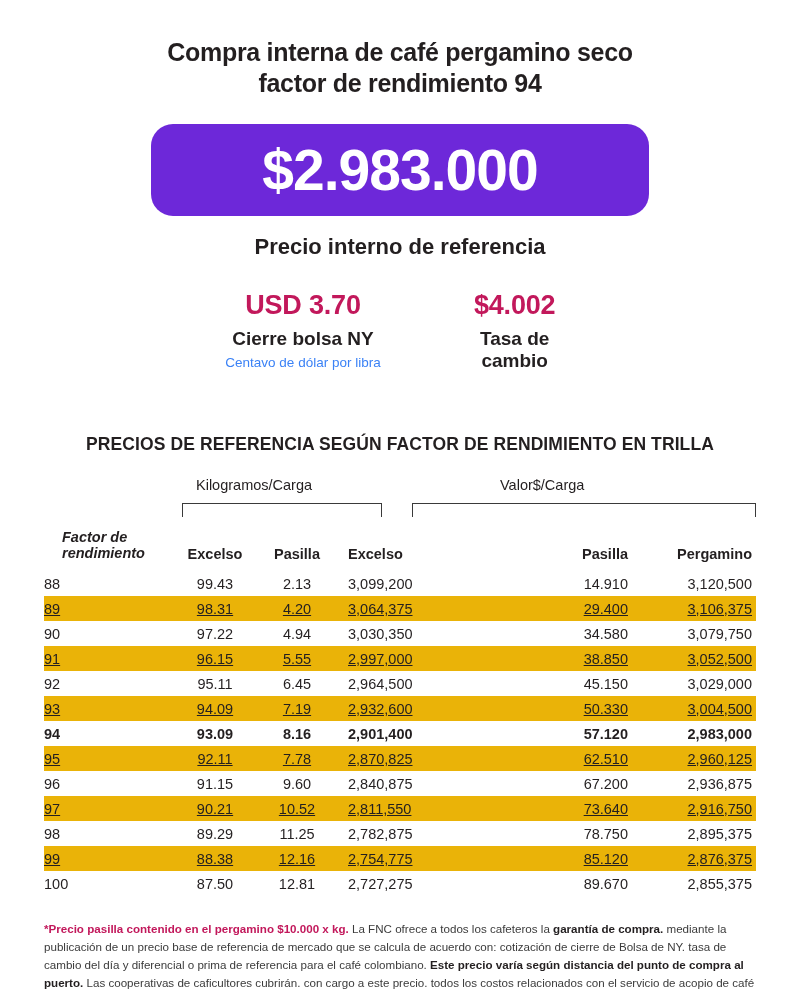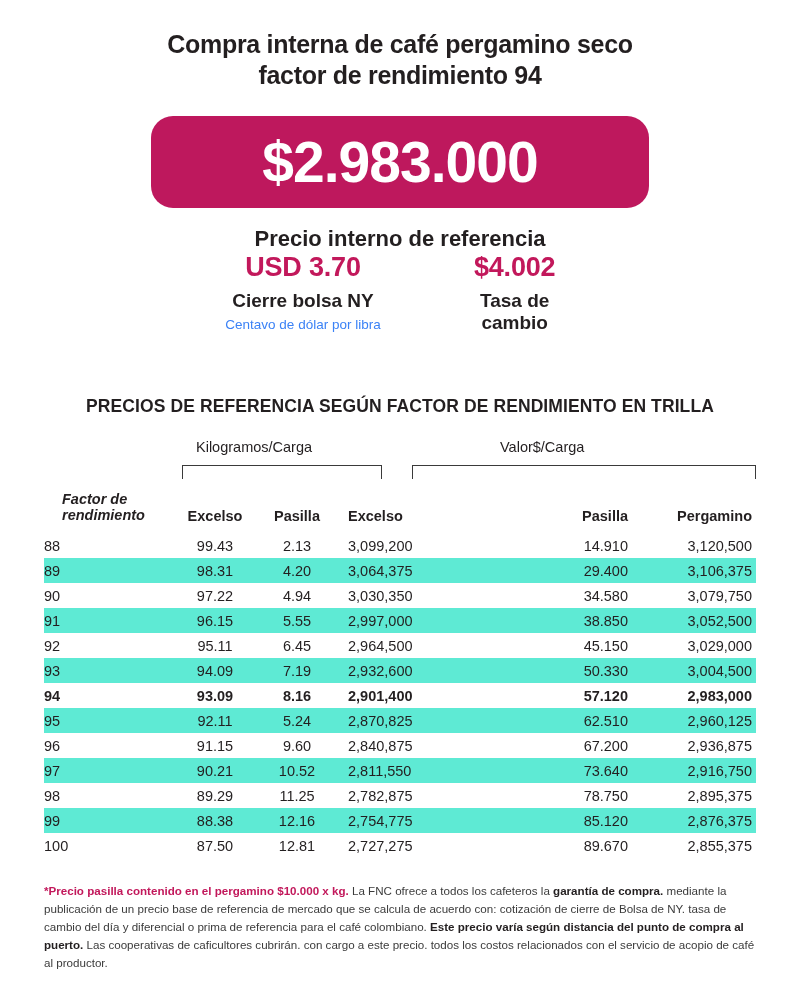--- a/index.html
+++ b/index.html
@@ -7,39 +7,39 @@
     width: 800px;
     height: 992px;
     background: #ffffff;
     font-family: "Liberation Sans", sans-serif;
     color: #231f20;
     overflow: hidden;
   }
   .page { width: 800px; height: 992px; position: relative; }
 
   
-  .header { padding-top: 30px; text-align: center; }
+  .header { padding-top: 38px; text-align: center; }
   .header .title-1 {
     font-size: 25px;
     font-weight: bold;
     letter-spacing: -0.3px;
     color: #231f20;
   }
   .header .title-2 {
     font-size: 25px;
     font-weight: bold;
     letter-spacing: -0.3px;
     color: #231f20;
     margin-top: 2px;
   }
 
   
   .pill-wrap { display: flex; justify-content: center; margin-top: 26px; }
   .pill {
-    background: #be185d;
+    background: #6d28d9;
     border-radius: 22px;
     width: 498px;
     height: 92px;
     display: flex;
     align-items: center;
     justify-content: center;
   }
   .pill .price {
     color: #ffffff;
     font-size: 57px;
@@ -53,20 +53,21 @@
     font-weight: bold;
     margin-top: 18px;
     color: #231f20;
   }
 
   
   .stats {
     display: flex;
     justify-content: center;
     gap: 74px;
+    margin-top: 30px;
   }
   .stat { text-align: center; }
   .stat .value {
     color: #c2185b;
     font-size: 27px;
     font-weight: bold;
     letter-spacing: -0.2px;
   }
   .stat .label {
     font-size: 19px;
@@ -147,21 +148,21 @@
     font-size: 14.5px;
     padding: 4.5px 0;
     color: #231f20;
   }
   tbody td.fac { text-align: left; padding-left: 0; width: 132px; margin-top: 40px; }
   tbody td.c-exc1 { text-align: center; }
   tbody td.c-pas1 { text-align: center; }
   tbody td.c-exc2 { text-align: left; padding-left: 8px; }
   tbody td.c-pas2 { text-align: right; padding-right: 8px; }
   tbody td.c-per  { text-align: right; padding-right: 4px; }
-  tbody tr.alt td { background: #5eead4; }
+  tbody tr.alt td { background: #eab308; text-decoration: underline; }
   tbody tr.hl td { font-weight: bold; }
 
   
   .footnote {
     width: 712px;
     margin: 24px auto 0 auto;
     font-size: 11.6px;
     line-height: 1.55;
     color: #3b3b3b;
   }
@@ -271,21 +272,21 @@
             <td class="fac">94</td>
             <td class="c-exc1">93.09</td>
             <td class="c-pas1">8.16</td>
             <td class="c-exc2">2,901,400</td>
             <td class="c-pas2">57.120</td>
             <td class="c-per">2,983,000</td>
           </tr>
           <tr class="alt">
             <td class="fac">95</td>
             <td class="c-exc1">92.11</td>
-            <td class="c-pas1">5.24</td>
+            <td class="c-pas1">7.78</td>
             <td class="c-exc2">2,870,825</td>
             <td class="c-pas2">62.510</td>
             <td class="c-per">2,960,125</td>
           </tr>
           <tr>
             <td class="fac">96</td>
             <td class="c-exc1">91.15</td>
             <td class="c-pas1">9.60</td>
             <td class="c-exc2">2,840,875</td>
             <td class="c-pas2">67.200</td>

